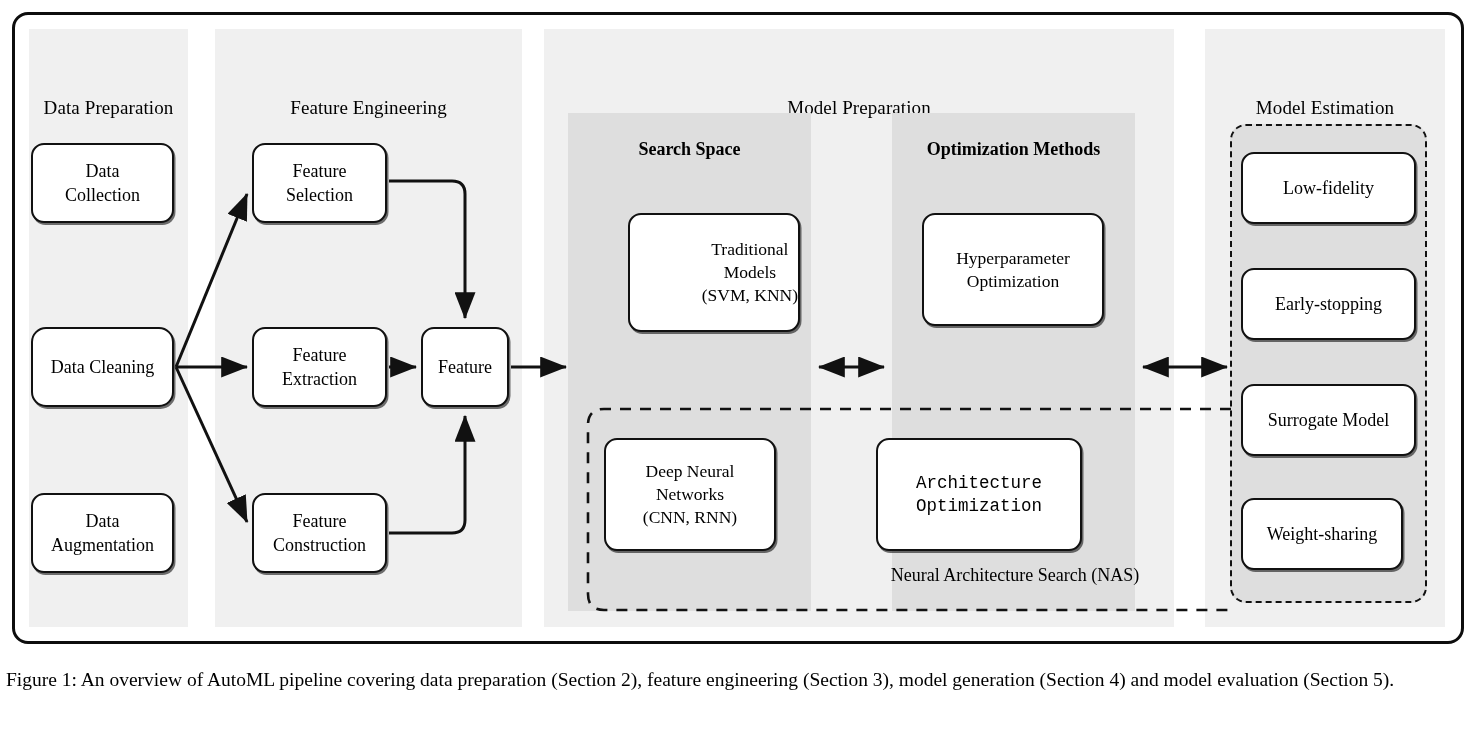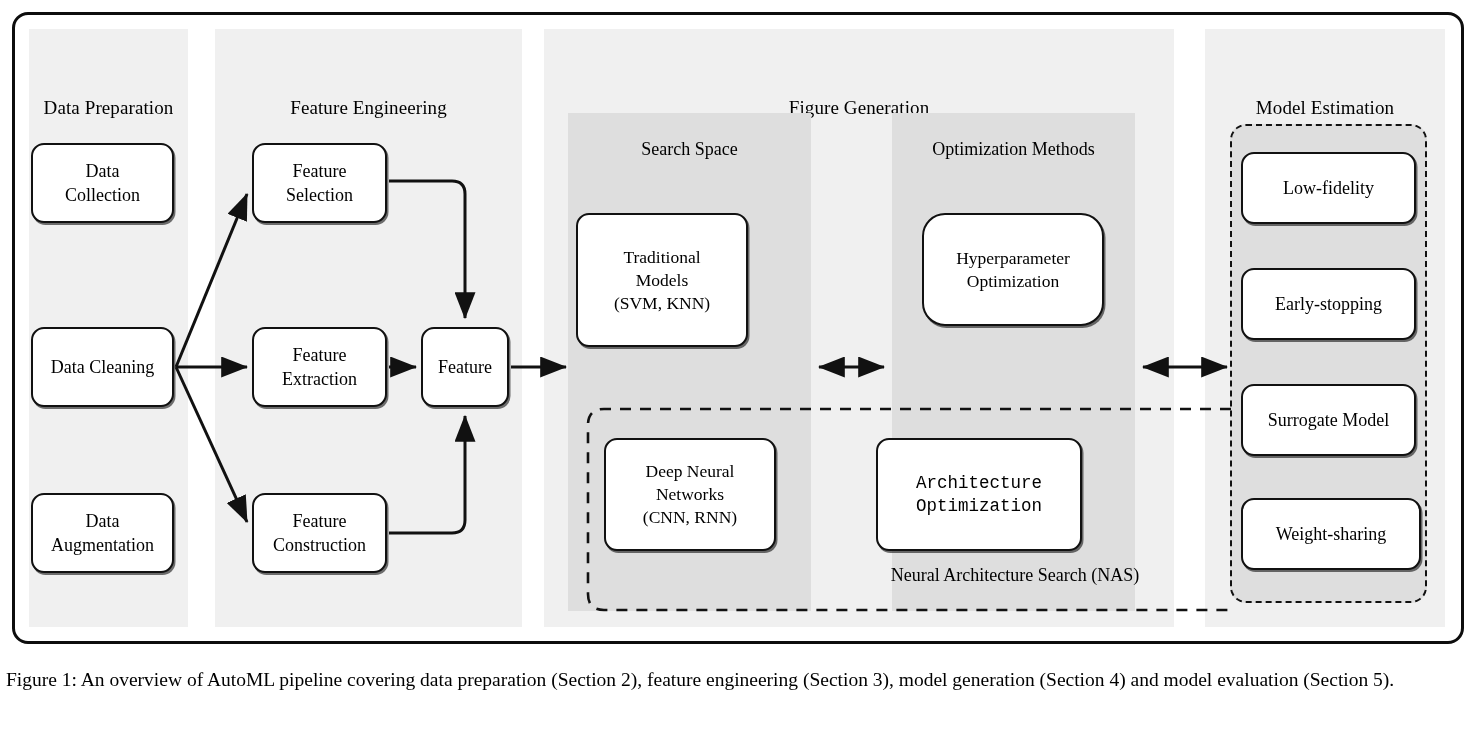--- a/index.html
+++ b/index.html
@@ -55,20 +55,21 @@
     box-sizing: border-box;
   }
   .sub-title {
     position: absolute;
     left: 0;
     right: 0;
     top: 26px;
     text-align: center;
     font-size: 18px;
     line-height: 21px;
+    font-weight: bold;
   }
   
   .node {
     position: absolute;
     background: #ffffff;
     border: 2.6px solid #111111;
     border-radius: 13px;
     box-sizing: border-box;
     display: flex;
     align-items: center;
@@ -122,21 +123,21 @@
 
   <div class="stage-col" style="left:29px; top:29px; width:159px; height:598px;">
     <div class="stage-title">Data Preparation</div>
   </div>
 
   <div class="node" style="left:31px; top:143px; width:143px; height:80px;">
     <span>Data
 Collection</span>
   </div>
 
-  <div class="node" style="left:31px; top:327px; width:143px; height:80px;">
+  <div class="node" style="left:31px; top:327px; width:143px; height:80px;border-radius:15px;">
     <span>Data Cleaning</span>
   </div>
 
   <div class="node" style="left:31px; top:493px; width:143px; height:80px;">
     <span>Data
 Augmentation</span>
   </div>
 
   <div class="stage-col" style="left:215px; top:29px; width:307px; height:598px;padding-left:40px;">
     <div class="stage-title">Feature Engineering</div>
@@ -155,44 +156,44 @@
   <div class="node" style="left:252px; top:493px; width:135px; height:80px;">
     <span>Feature
 Construction</span>
   </div>
 
   <div class="node" style="left:421px; top:327px; width:88px; height:80px;">
     <span>Feature</span>
   </div>
 
   <div class="stage-col" style="left:544px; top:29px; width:630px; height:598px;">
-    <div class="stage-title">Figure Generation</div>
+    <div class="stage-title">Model Preparation</div>
   </div>
 
   <div class="sub-panel" style="left:568px; top:113px; width:243px; height:498px;">
     <div class="sub-title">Search Space</div>
   </div>
 
-  <div class="node small-txt" style="left:576px; top:213px; width:172px; height:134px;">
+  <div class="node small-txt" style="left:628px; top:213px; width:172px; height:119px;justify-content:flex-end;">
     <span>Traditional
 Models
 (SVM, KNN)</span>
   </div>
 
   <div class="node small-txt" style="left:604px; top:438px; width:172px; height:113px;">
     <span>Deep Neural
 Networks
 (CNN, RNN)</span>
   </div>
 
   <div class="sub-panel" style="left:892px; top:113px; width:243px; height:498px;">
     <div class="sub-title">Optimization Methods</div>
   </div>
 
-  <div class="node small-txt" style="left:922px; top:213px; width:182px; height:113px;border-radius:23px;">
+  <div class="node small-txt" style="left:922px; top:213px; width:182px; height:113px;">
     <span>Hyperparameter
 Optimization</span>
   </div>
 
   <div class="node small-txt" style="left:876px; top:438px; width:206px; height:113px;font-family:Liberation Mono, monospace;">
     <span>Architecture
 Optimization</span>
   </div>
 
   <div class="stage-col" style="left:1205px; top:29px; width:240px; height:598px;">
@@ -206,21 +207,21 @@
   </div>
 
   <div class="node" style="left:1241px; top:152px; width:175px; height:72px;">
     <span>Low-fidelity</span>
   </div>
 
   <div class="node" style="left:1241px; top:384px; width:175px; height:72px;">
     <span>Surrogate Model</span>
   </div>
 
-  <div class="node" style="left:1241px; top:498px; width:180px; height:72px;">
+  <div class="node" style="left:1241px; top:498px; width:162px; height:72px;">
     <span>Weight-sharing</span>
   </div>
 
   <svg class="connectors" viewBox="0 0 1478 660" width="1478" height="660" style="z-index:3;">
 
     <path d="M 1231 409 L 604 409 Q 588 409 588 425 L 588 594 Q 588 610 604 610
              L 1231 610" fill="none" stroke="#111111" stroke-width="2.6" stroke-dasharray="11 9" stroke-linecap="butt"></path>
   </svg>
 
   <div class="nas-label" style="left:855px; top:565px; width:320px; z-index:4;font-family:Liberation Serif, serif;">Neural Architecture Search (NAS)</div>

